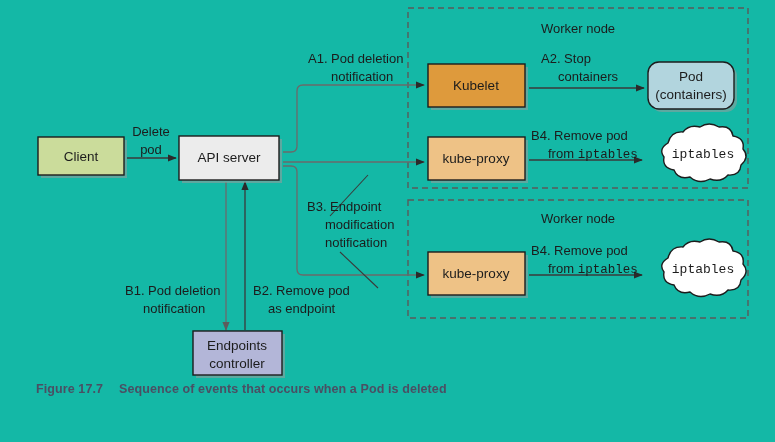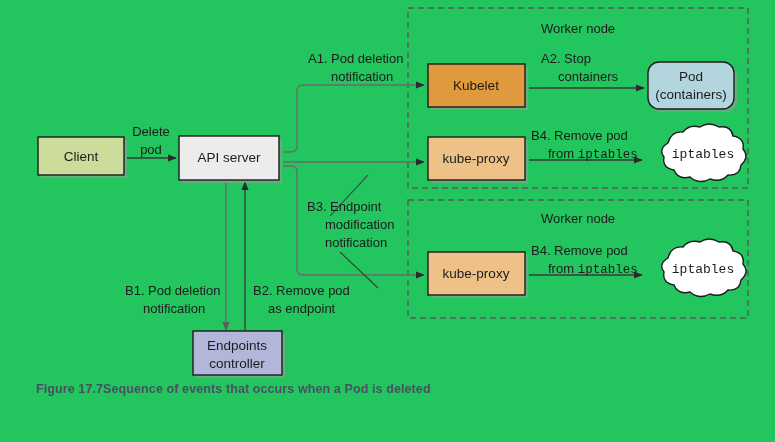--- a/index.html
+++ b/index.html
@@ -8,21 +8,21 @@
     background: #ffffff;
   }
   body {
     font-family: "Liberation Sans", sans-serif;
     color: #1c1c1c;
   }
   #figure-root {
     position: relative;
     width: 775px;
     height: 442px;
-    background: #22c55e;
+    background: #14b8a6;
     overflow: hidden;
   }
   #diagram-svg {
     position: absolute;
     left: 0;
     top: 0;
     width: 775px;
     height: 442px;
   }
   .node-label {
@@ -63,20 +63,21 @@
     left: 36px;
     top: 382px;
     width: 700px;
     font-size: 12.5px;
     font-weight: bold;
     color: #4a4f63;
     letter-spacing: 0.1px;
   }
   .caption-num {
     display: inline-block;
+    margin-right: 16px;
   }
   .edge-line {
     stroke: #3a3a3a;
     stroke-width: 1.3;
     fill: none;
   }
   .edge-line-gray {
     stroke: #6a6a6a;
     stroke-width: 1.3;
     fill: none;

